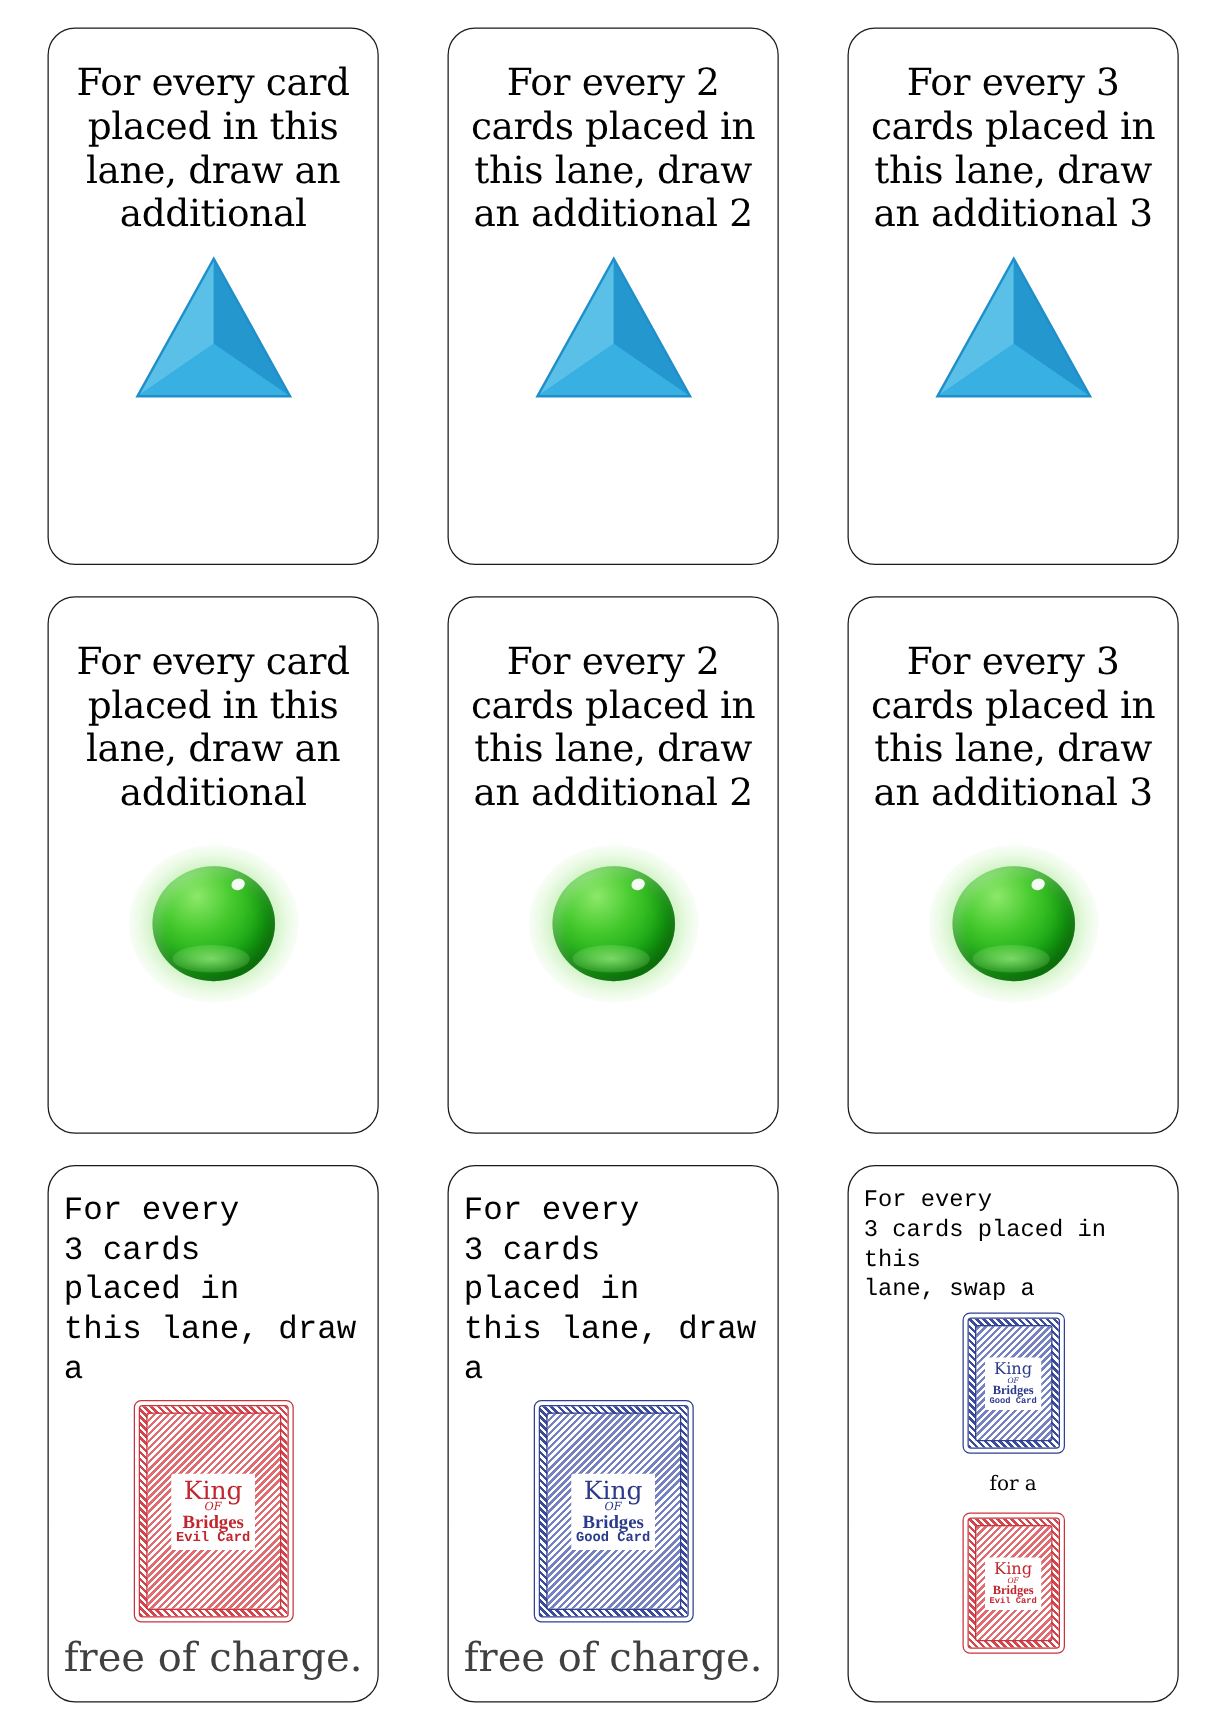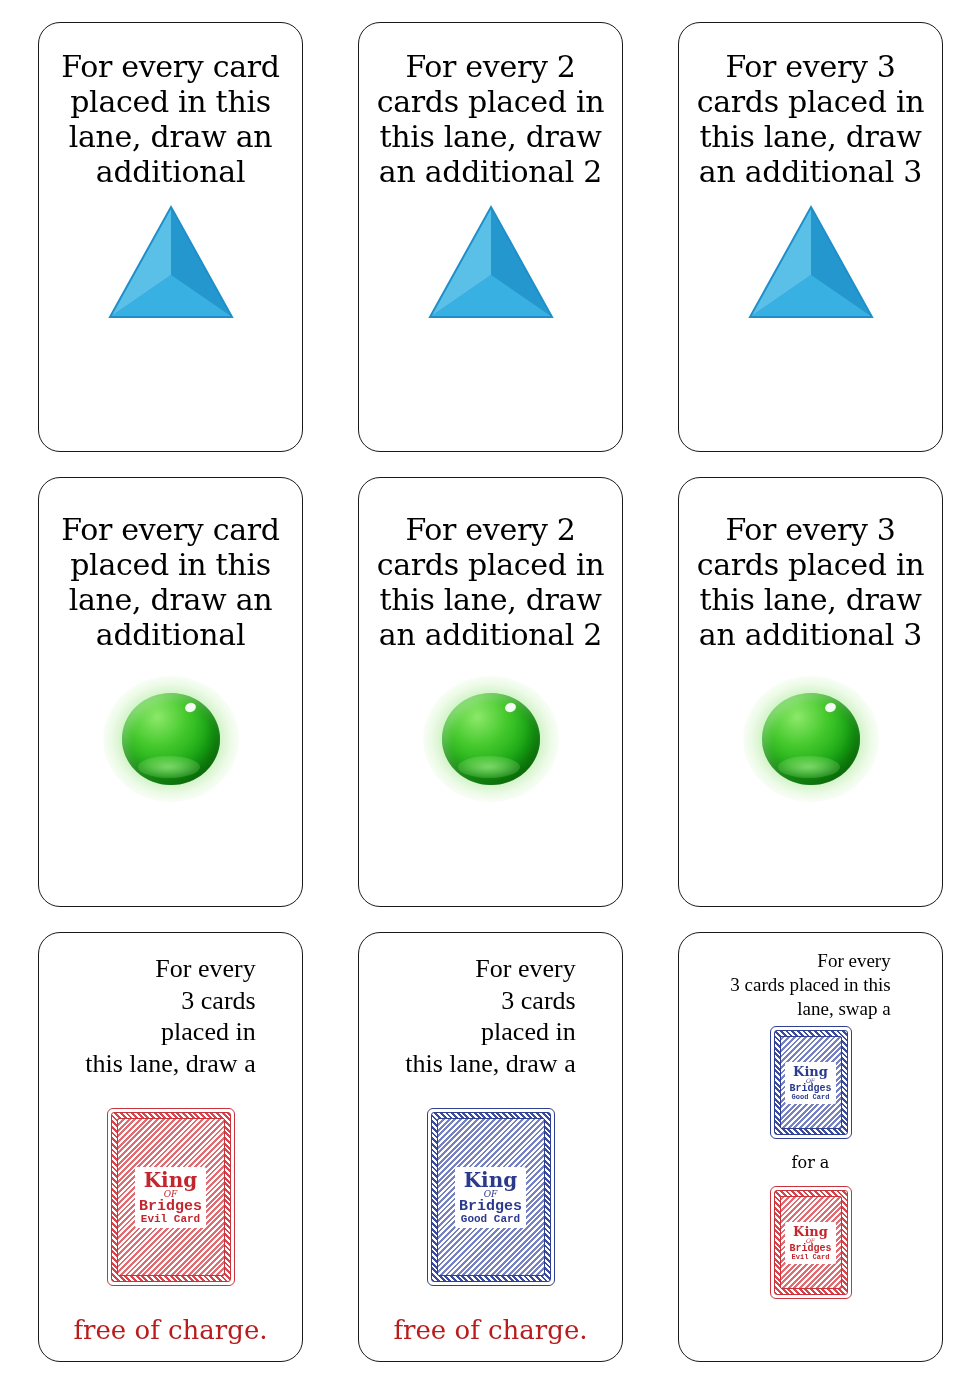--- a/index.html
+++ b/index.html
@@ -116,33 +116,33 @@
     bottom: 7px;
     left: 16px;
     width: 62px;
     height: 22px;
     border-radius: 50%;
     background: radial-gradient(ellipse at 50% 50%, rgba(200,255,170,0.55), rgba(200,255,170,0));
   }
 
   
   .card.row3 .top-text {
-    text-align: right;
-    font-family: Liberation Serif, serif;
+    text-align: left;
+    font-family: Liberation Mono, monospace;
     font-size: 26px;
     line-height: 1.22;
     padding: 20px 12px 0 12px;
     color: #000;
   }
   .card.row3 .bottom-text {
     text-align: right;
     font-family: "DejaVu Serif", serif;
-    font-size: 26px;
+    font-size: 32px;
     padding: 0 12px 16px 12px;
-    color: #b91c1c;
+    color: #404040;
   }
   .card.row3 .mid {
     flex: 1 1 auto;
     display: flex;
     flex-direction: column;
     align-items: center;
     justify-content: center;
     gap: 10px;
     width: 100%;
   }
@@ -199,31 +199,31 @@
     position: relative;
     z-index: 2;
     text-align: center;
     background: #ffffff;
     line-height: 1.0;
     padding: 3px 4px;
     border-radius: 2px;
   }
   .pcard .king {
     font-family: "DejaVu Serif", serif;
-    font-weight: bold;
+    font-weight: normal;
     display: block;
   }
   .pcard .of {
     display: block;
     font-family: "DejaVu Serif", serif;
     font-style: italic;
   }
   .pcard .bridges {
     display: block;
-    font-family: Liberation Mono, monospace;
+    font-family: Liberation Serif, serif;
     font-weight: bold;
   }
   .pcard .kind {
     display: block;
     font-family: Liberation Mono, monospace;
     font-weight: bold;
   }
   .pcard.red .king, .pcard.red .bridges, .pcard.red .kind, .pcard.red .of { color: #c2262e; }
   .pcard.blue .king, .pcard.blue .bridges, .pcard.blue .kind, .pcard.blue .of { color: #2b3a8c; }
 

